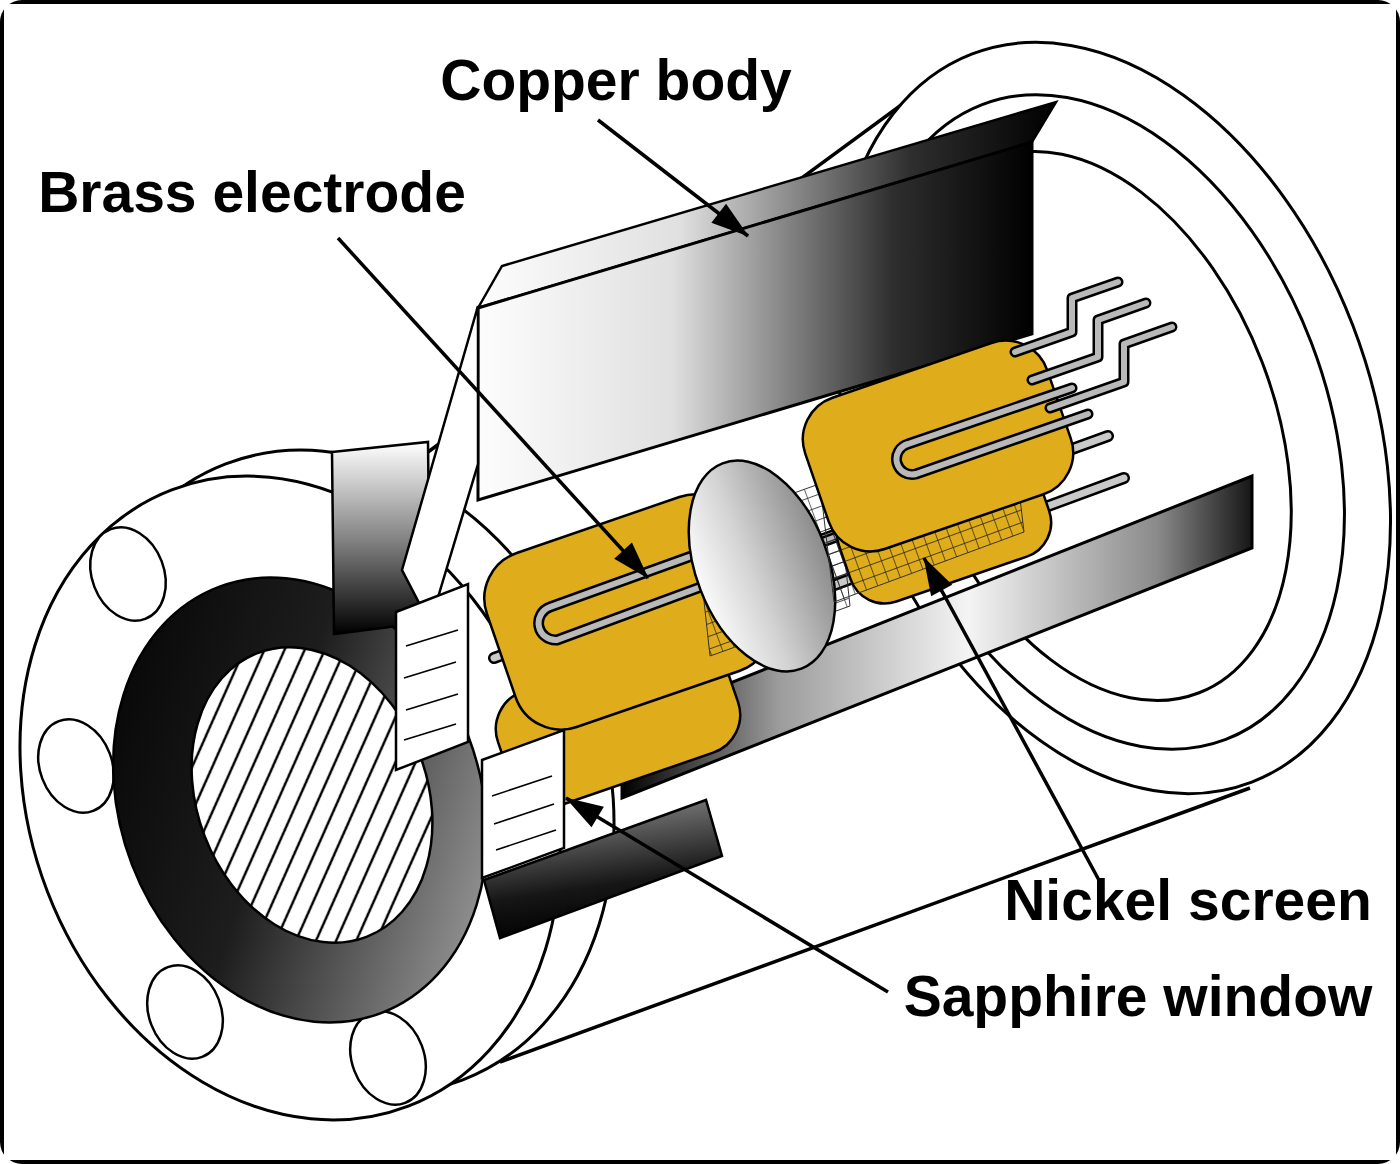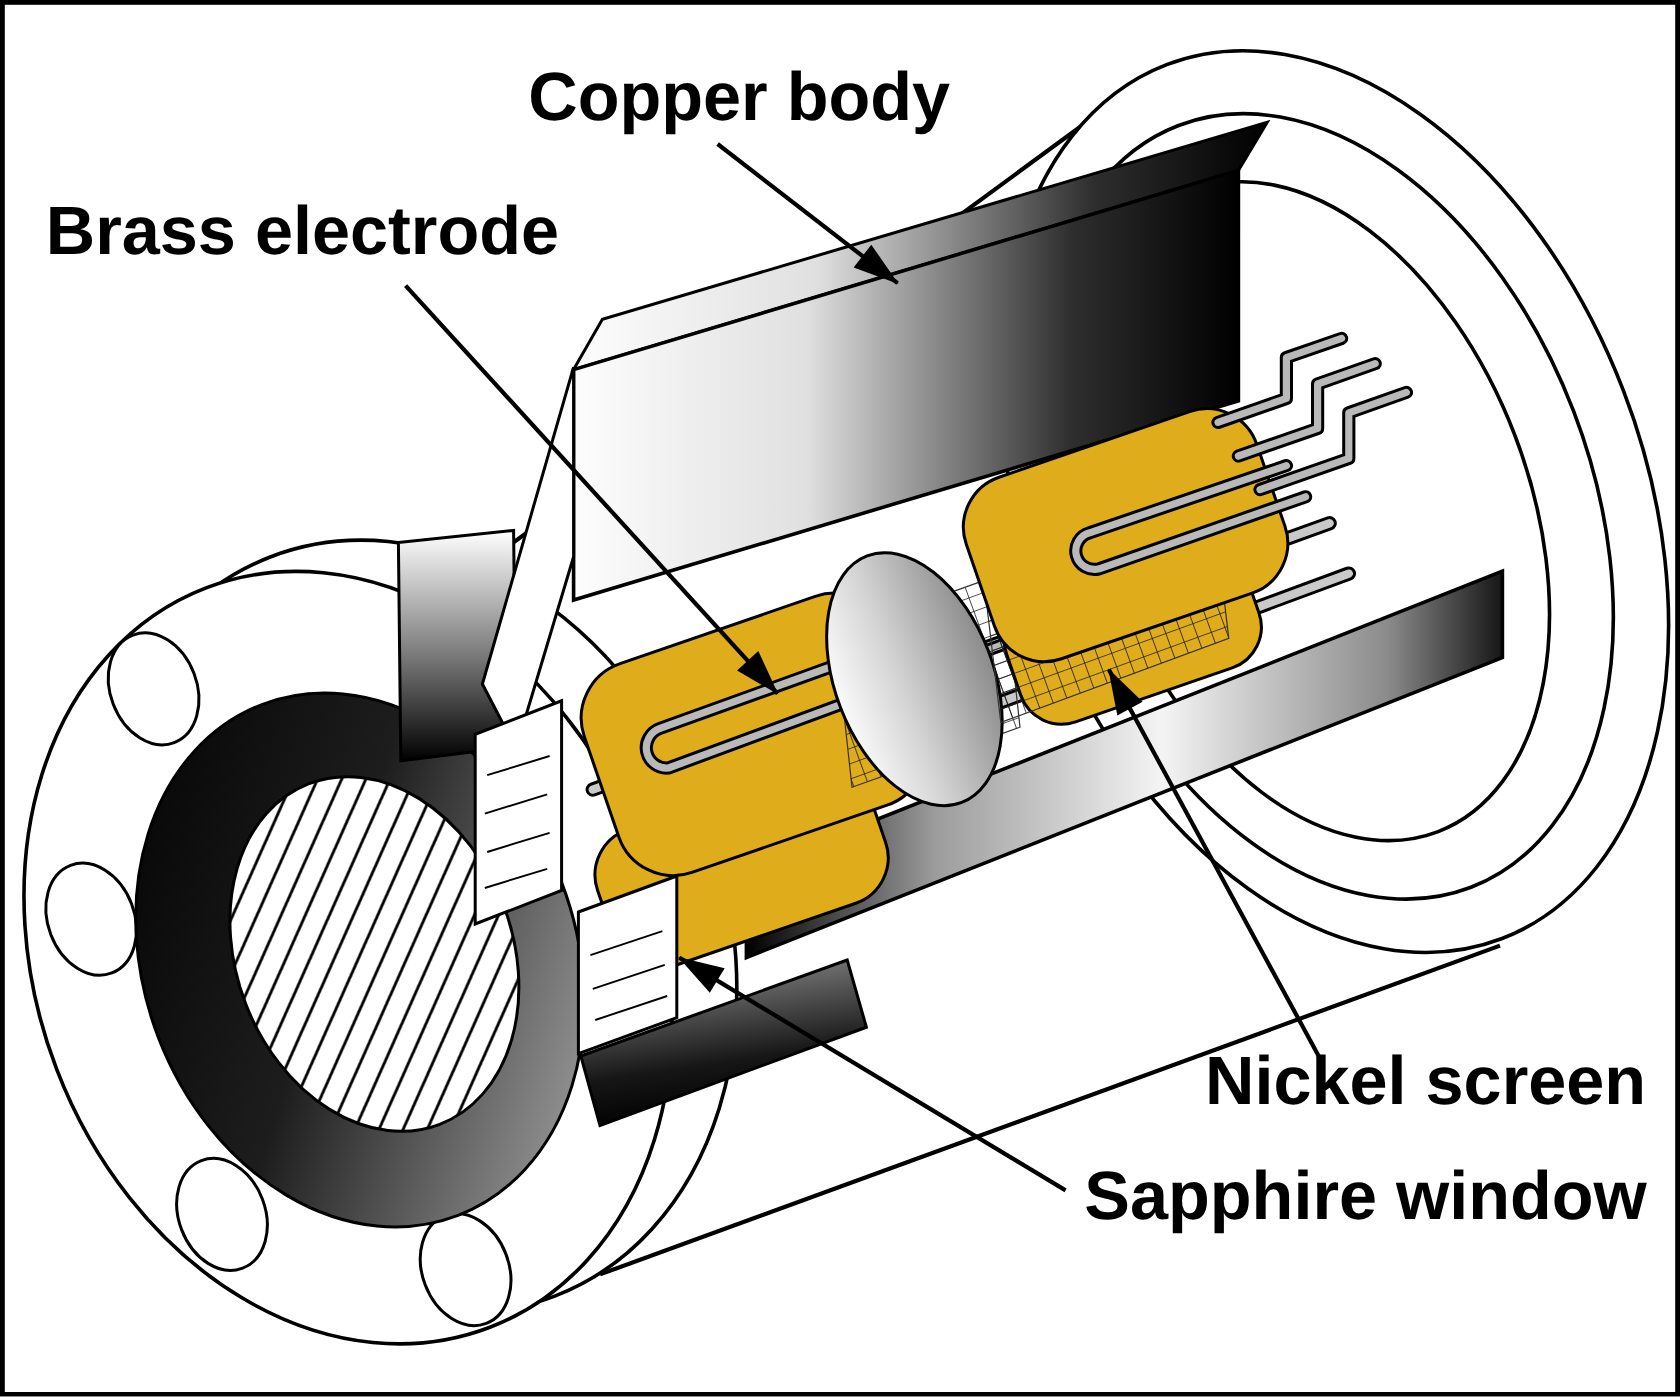--- a/index.html
+++ b/index.html
@@ -1,16 +1,16 @@
 <!DOCTYPE html>
 <html><head>
 <meta charset="utf-8">
 <style>
   html,body{margin:0;padding:0;background:#ffffff;}
-  .stage{width:1400px;height:1164px;position:relative;background:#fff;overflow:hidden;}
+  .stage{width:1400px;height:1164px;position:relative;background:#fff;overflow:hidden;border-radius:22px;}
   svg{display:block;}
   .ol{fill:#fff;stroke:#000;stroke-width:3;}
   .ol25{fill:#fff;stroke:#000;stroke-width:2.5;}
   .edge{stroke:#000;stroke-width:3.5;fill:none;}
   .wire-outline{fill:none;stroke:#000;stroke-width:11;stroke-linecap:round;stroke-linejoin:round;}
   .wire-core{fill:none;stroke:#b9b9b9;stroke-width:6;stroke-linecap:round;stroke-linejoin:round;}
   .rod-outline{fill:none;stroke:#000;stroke-width:12;stroke-linecap:round;}
   .rod-core{fill:none;stroke:#c9c9c9;stroke-width:7;stroke-linecap:round;}
   .leader{stroke:#000;stroke-width:3.5;fill:none;}
   .lbl{font-family:"Liberation Sans", sans-serif;font-weight:700;font-size:57px;fill:#000;}

